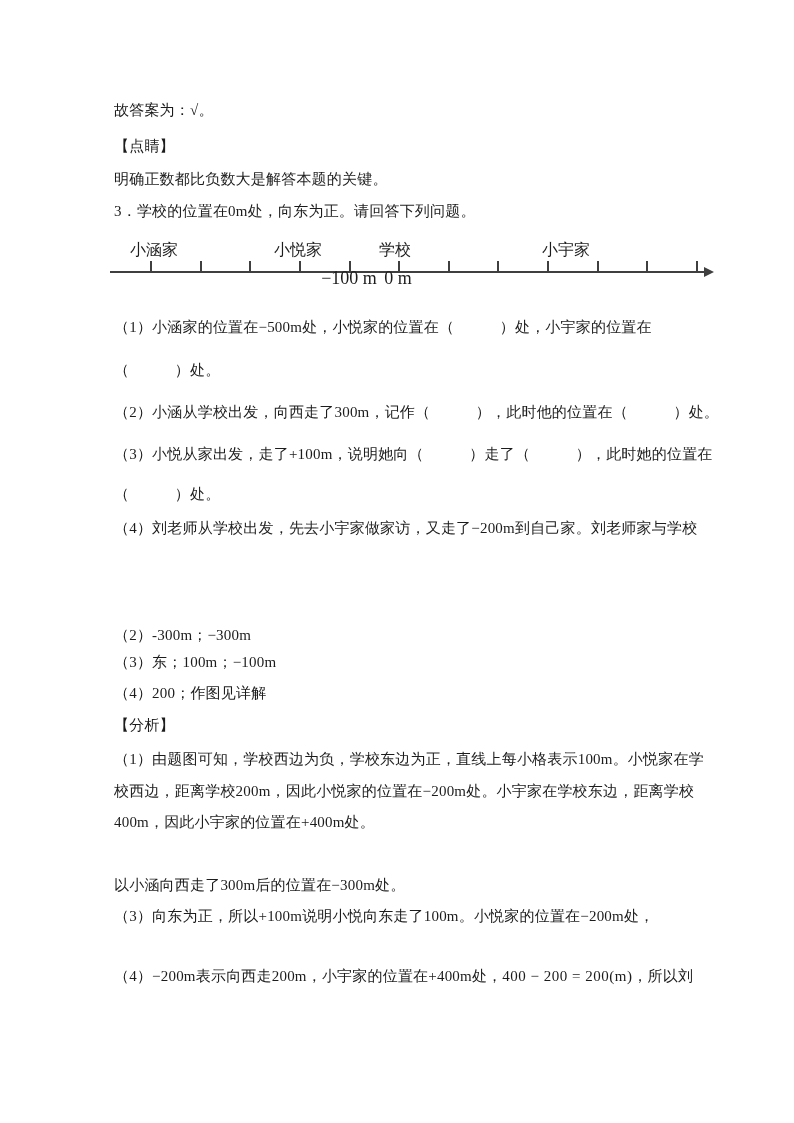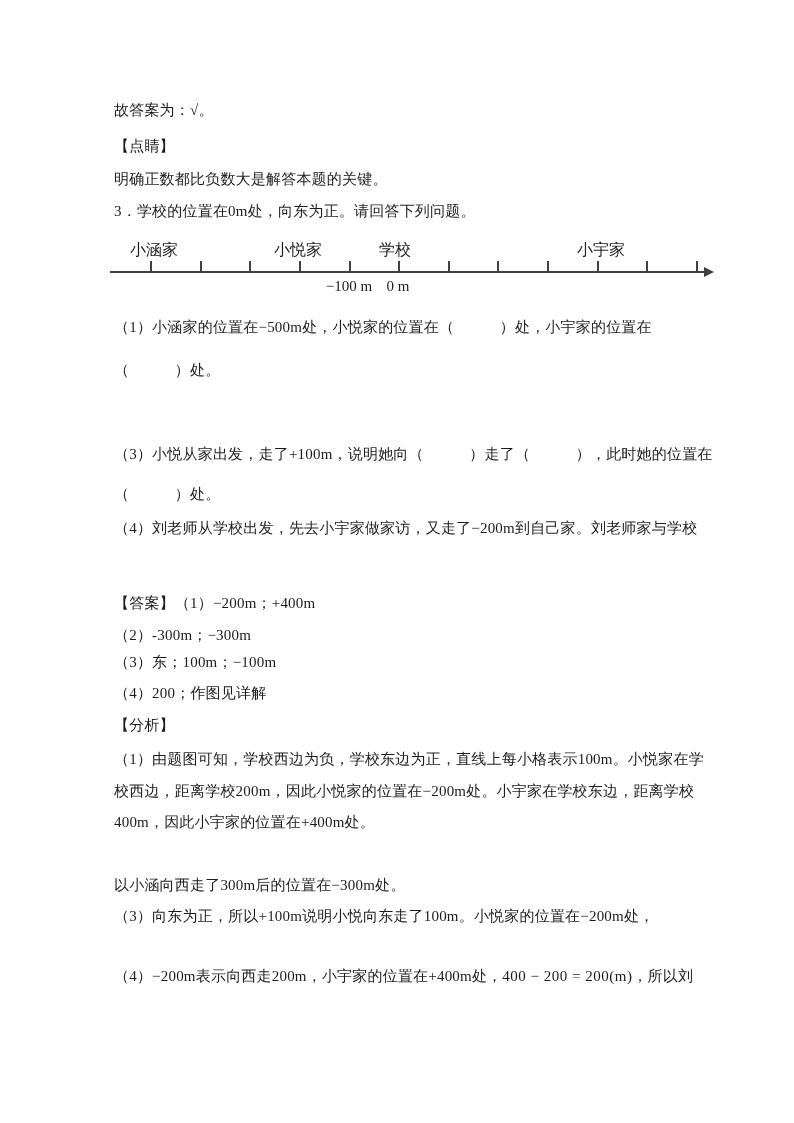--- a/index.html
+++ b/index.html
@@ -57,43 +57,43 @@
   .nl-label {
     position: absolute;
     top: 240px;
     transform: translateX(-50%);
     font-size: 16px;
     white-space: nowrap;
     color: #1c1c1c;
   }
   .nl-axis-label {
     position: absolute;
-    top: 278px;
+    top: 268px;
     transform: translateX(-50%);
-    font-size: 15px;
+    font-size: 18px;
     white-space: nowrap;
     color: #1c1c1c;
   }
 </style>
 </head>
 <body>
 
 <div class="page">
 
   <div class="tl" style="top:100px">故答案为：√。</div>
   <div class="tl" style="top:136px">【点睛】</div>
   <div class="tl" style="top:169px">明确正数都比负数大是解答本题的关键。</div>
 
   <div class="tl" style="top:201px">3．学校的位置在0m处，向东为正。请回答下列问题。</div>
 
   <div>
     <div class="nl-label" style="left:154px">小涵家</div>
     <div class="nl-label" style="left:298px">小悦家</div>
     <div class="nl-label" style="left:395px">学校</div>
-    <div class="nl-label" style="left:601px">小宇家</div>
+    <div class="nl-label" style="left:566px">小宇家</div>
 
     <div class="nl-line"></div>
     <div class="nl-arrow"></div>
     <div>
         <div class="tick" style="left: 150px;"></div>
         <div class="tick" style="left: 199.636px;"></div>
         <div class="tick" style="left: 249.273px;"></div>
         <div class="tick" style="left: 298.909px;"></div>
         <div class="tick" style="left: 348.545px;"></div>
         <div class="tick" style="left: 398.182px;"></div>
@@ -104,25 +104,25 @@
         <div class="tick" style="left: 646.364px;"></div>
         <div class="tick" style="left: 696px;"></div>
       </div>
 
     <div class="nl-axis-label" style="left:349px">−100 m</div>
     <div class="nl-axis-label" style="left:398px">0 m</div>
   </div>
 
   <div class="tl" style="top:317px">（1）小涵家的位置在−500m处，小悦家的位置在（　　　）处，小宇家的位置在</div>
   <div class="tl" style="top:360px">（　　　）处。</div>
+  <div class="tl" style="top:402px">（2）小涵从学校出发，向西走了300m，记作（　　　），此时他的位置在（　　　）处。</div>
   <div class="tl" style="top:444px">（3）小悦从家出发，走了+100m，说明她向（　　　）走了（　　　），此时她的位置在</div>
   <div class="tl" style="top:484px">（　　　）处。</div>
   <div class="tl" style="top:518px">（4）刘老师从学校出发，先去小宇家做家访，又走了−200m到自己家。刘老师家与学校</div>
 
-  <div class="tl" style="top:593px"><span>【答案】</span><span>（1）−200m；+400m</span></div>
   <div class="tl" style="top:625px">（2）-300m；−300m</div>
   <div class="tl" style="top:652px">（3）东；100m；−100m</div>
   <div class="tl" style="top:683px">（4）200；作图见详解</div>
 
   <div class="tl" style="top:715px">【分析】</div>
   <div class="tl" style="top:749px">（1）由题图可知，学校西边为负，学校东边为正，直线上每小格表示100m。小悦家在学</div>
   <div class="tl" style="top:781px">校西边，距离学校200m，因此小悦家的位置在−200m处。小宇家在学校东边，距离学校</div>
   <div class="tl" style="top:812px">400m，因此小宇家的位置在+400m处。</div>
   <div class="tl" style="top:875px">以小涵向西走了300m后的位置在−300m处。</div>
   <div class="tl" style="top:906px">（3）向东为正，所以+100m说明小悦向东走了100m。小悦家的位置在−200m处，</div>

